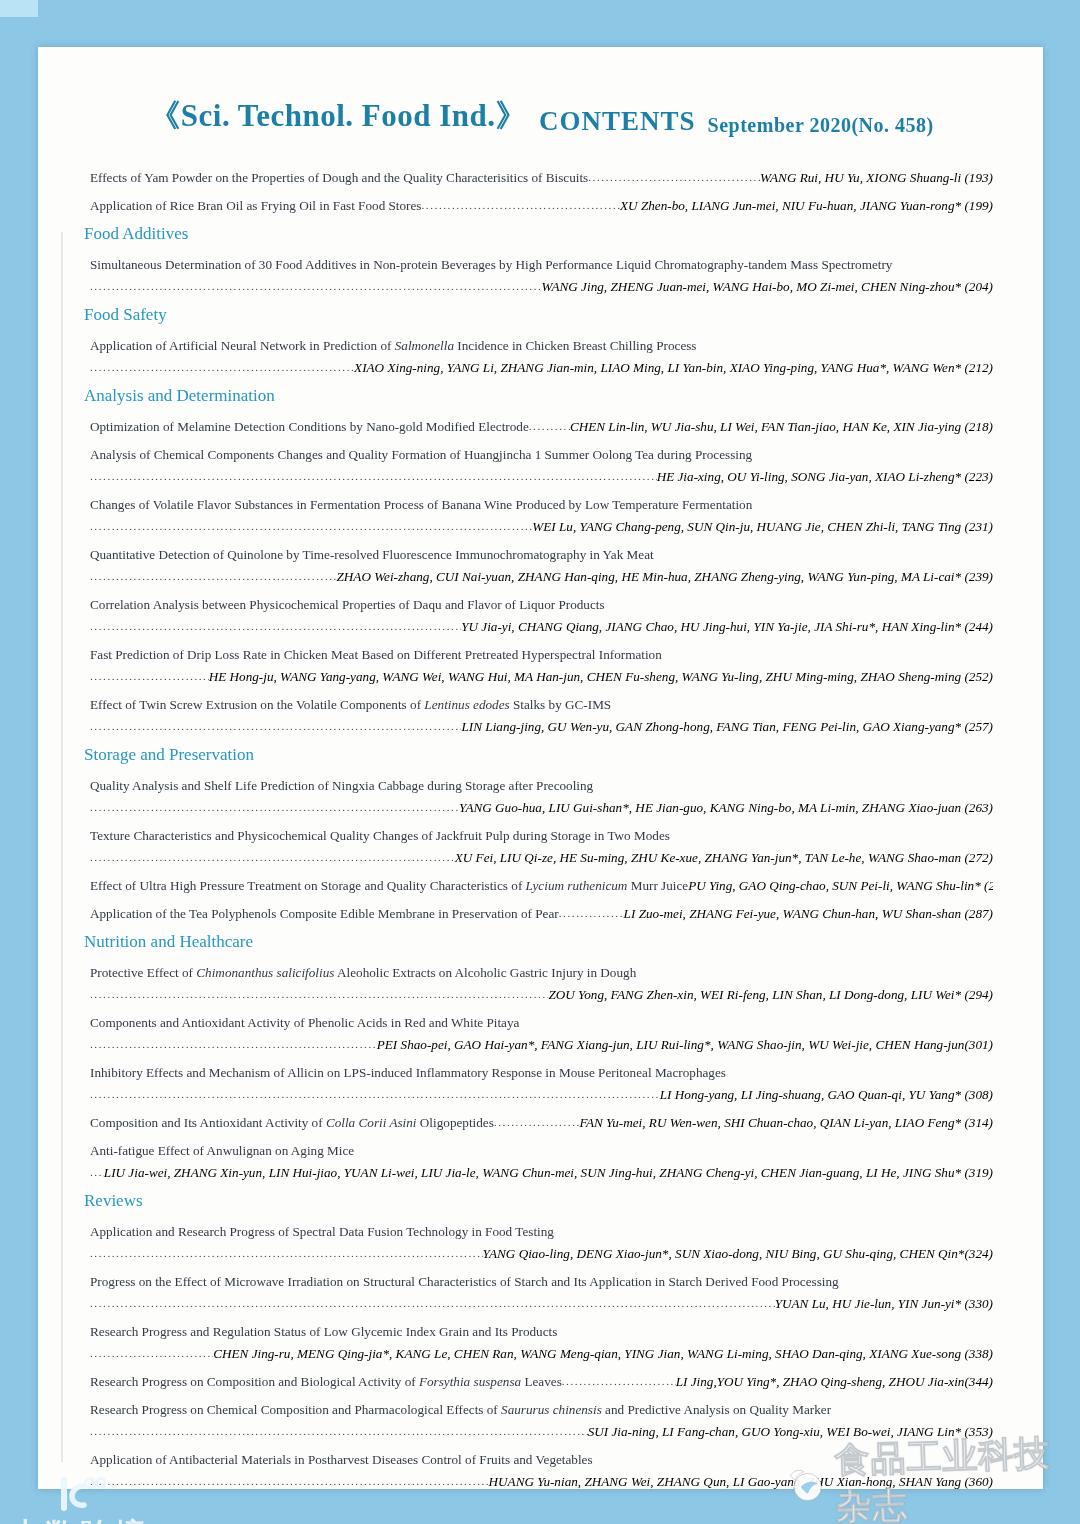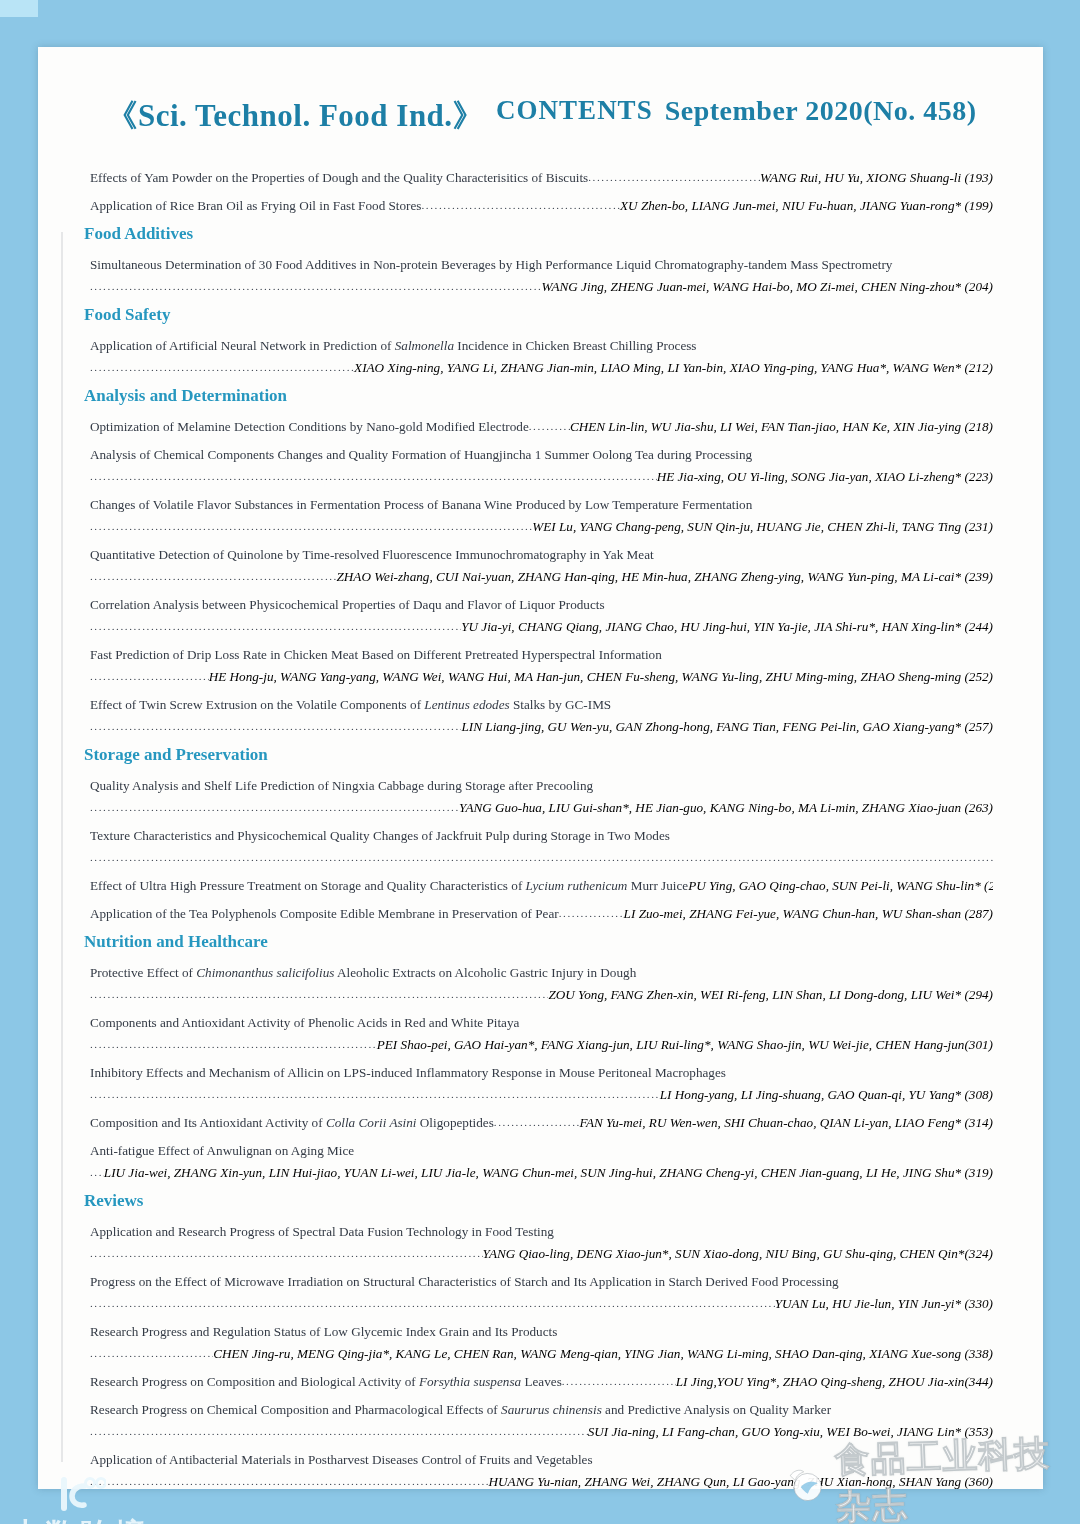--- a/index.html
+++ b/index.html
@@ -16,30 +16,30 @@
     background:#fdfdfc;
     box-shadow:0 0 7px rgba(50,85,110,0.28);
     box-sizing:border-box;
     padding:40px 44px 0 46px;
   }
   .fold-line{
     position:absolute;left:23px;top:185px;width:2px;height:1230px;
     background:rgba(110,120,132,0.16);
   }
   .title-row{
-    display:flex;align-items:flex-start;justify-content:center;gap:12px;
+    display:flex;align-items:flex-end;justify-content:center;gap:12px;
     margin:8px 0 30px 0;white-space:nowrap;
     color:#1d7fa6;
   }
   .journal-title{font-size:31px;font-weight:700;letter-spacing:0.5px;}
   .contents-label{font-size:27px;font-weight:700;letter-spacing:1px;}
-  .issue-label{font-size:28px;font-weight:700;letter-spacing:0.5px;}
+  .issue-label{font-size:20px;font-weight:700;letter-spacing:0.5px;}
   #toc{color:#333a45;font-size:13.2px;}
   .section-heading{
-    color:#2697bf;font-size:17px;font-weight:700;
+    color:#2697bf;font-size:17px;font-weight:400;
     height:22px;line-height:22px;margin:3px 0 9px 0;
   }
   .entry{margin:6px;}
   .line{
     display:flex;align-items:baseline;height:22px;line-height:22px;
     overflow:hidden;
   }
   .entry-title{white-space:nowrap;flex:0 0 auto;}
   .entry-title i{}
   .dots{
@@ -190,20 +190,21 @@
           <span class="dots">................................................................................................................................................................................................................................................................................................................................................................................................................</span>
           <span class="entry-authors">YANG Guo-hua, LIU Gui-shan*, HE Jian-guo, KANG Ning-bo, MA Li-min, ZHANG Xiao-juan (263)</span>
         </div>
       </div>
       <div class="entry">
         <div class="line">
           <span class="entry-title"><span>Texture Characteristics and Physicochemical Quality Changes of Jackfruit Pulp during Storage in Two Modes</span></span>
         </div>
         <div class="line">
           <span class="dots">................................................................................................................................................................................................................................................................................................................................................................................................................</span>
+          <span class="entry-authors">XU Fei, LIU Qi-ze, HE Su-ming, ZHU Ke-xue, ZHANG Yan-jun*, TAN Le-he, WANG Shao-man (272)</span>
         </div>
       </div>
       <div class="entry">
         <div class="line">
           <span class="entry-title"><span>Effect of Ultra High Pressure Treatment on Storage and Quality Characteristics of </span><i>Lycium ruthenicum</i><span> Murr Juice</span></span>
           <span class="dots">................................................................................................................................................................................................................................................................................................................................................................................................................</span>
           <span class="entry-authors">PU Ying, GAO Qing-chao, SUN Pei-li, WANG Shu-lin* (280)</span>
         </div>
       </div>
       <div class="entry">

